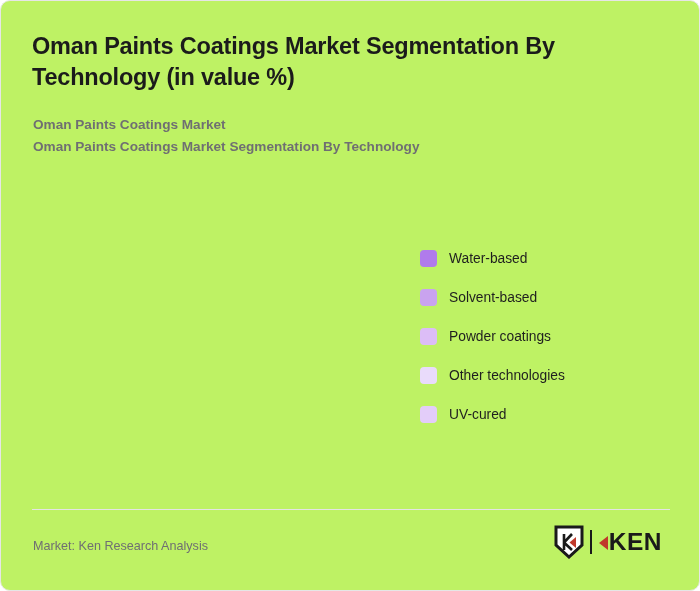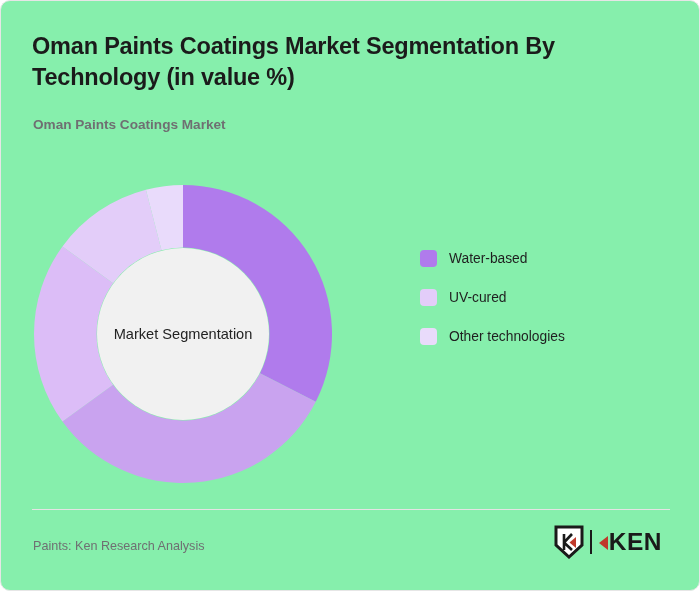--- a/index.html
+++ b/index.html
@@ -8,21 +8,21 @@
     background: #ffffff;
   }
   body {
     font-family: "Liberation Sans", sans-serif;
   }
   .card {
     position: relative;
     width: 700px;
     height: 591px;
     box-sizing: border-box;
-    background: #86efac;
+    background: #bef264;
     border: 1px solid #e6e6e6;
     border-radius: 10px;
     overflow: hidden;
   }
   .title {
     position: absolute;
     left: 31px;
     top: 30px;
     width: 600px;
     font-size: 23.5px;
@@ -149,58 +149,54 @@
 </style>
 </head>
 <body>
 
 <div class="card">
 
   <div class="title">Oman Paints Coatings Market Segmentation By Technology (in value %)</div>
 
   <div class="subtitle-block">
     <div class="subtitle">Oman Paints Coatings Market</div>
+    <div class="subtitle">Oman Paints Coatings Market Segmentation By Technology</div>
   </div>
 
   <div class="chart-area">
 
-    <div class="donut-wrap">
-      <svg class="donut-svg" width="300" height="302" viewBox="0 0 300 302">
-        <g id="donut-slices">
-            <path d="M 150 2 A 149 149 0 0 1 282.75997210406683 218.64458446119247 L 227.00078382035875 190.23385898749163 A 86.41999999999999 86.41999999999999 0 0 0 150 64.58000000000001 Z" fill="#b07bec"></path>
-            <path d="M 282.75997210406683 218.64458446119247 A 149 149 0 0 1 29.456467838132852 238.58000259157853 L 80.08475134611706 201.79640150311553 A 86.41999999999999 86.41999999999999 0 0 0 227.00078382035875 190.23385898749163 Z" fill="#c9a3ef"></path>
-            <path d="M 29.456467838132852 238.58000259157853 A 149 149 0 0 1 29.45646783813281 63.41999740842152 L 80.08475134611705 100.2035984968845 A 86.41999999999999 86.41999999999999 0 0 0 80.08475134611706 201.79640150311553 Z" fill="#dcbdf7"></path>
-            <path d="M 29.45646783813281 63.41999740842152 A 149 149 0 0 1 112.94520681243668 6.681108991833952 L 128.50821995121328 67.2950432152637 A 86.41999999999999 86.41999999999999 0 0 0 80.08475134611705 100.2035984968845 Z" fill="#e3cdf9"></path>
-            <path d="M 112.94520681243668 6.681108991833952 A 149 149 0 0 1 149.99999999999997 2 L 149.99999999999997 64.58000000000001 A 86.41999999999999 86.41999999999999 0 0 0 128.50821995121328 67.2950432152637 Z" fill="#e9dbfb"></path>
-          </g>
-        <circle id="donut-hole" cx="150" cy="151" r="86" fill="#f1f1f1"></circle>
-        <text id="donut-center-text" class="center-label" x="150" y="156" text-anchor="middle">Market Segmentation</text>
-      </svg>
-    </div>
 
     <div class="legend" id="legend">
         <div class="legend-item">
           <span class="legend-swatch" style="background: rgb(176, 123, 236);"></span>
           <span class="legend-label">Water-based</span>
         </div>
         <div class="legend-item">
+          <span class="legend-swatch" style="background: rgb(201, 163, 239);"></span>
+          <span class="legend-label">Solvent-based</span>
+        </div>
+        <div class="legend-item">
+          <span class="legend-swatch" style="background: rgb(220, 189, 247);"></span>
+          <span class="legend-label">Powder coatings</span>
+        </div>
+        <div class="legend-item">
+          <span class="legend-swatch" style="background: rgb(233, 219, 251);"></span>
+          <span class="legend-label">Other technologies</span>
+        </div>
+        <div class="legend-item">
           <span class="legend-swatch" style="background: rgb(227, 205, 249);"></span>
           <span class="legend-label">UV-cured</span>
         </div>
-        <div class="legend-item">
-          <span class="legend-swatch" style="background: rgb(233, 219, 251);"></span>
-          <span class="legend-label">Other technologies</span>
-        </div>
       </div>
 
   </div>
 
   <div class="divider"></div>
 
-  <div class="source">Paints: Ken Research Analysis</div>
+  <div class="source">Market: Ken Research Analysis</div>
 
   <div class="logo">
     <svg class="logo-mark" viewBox="0 0 30 34">
       <path d="M2 2 H28 V20 L15 32 L2 20 Z" fill="#ffffff" stroke="#1a1a1a" stroke-width="3"></path>
       <path d="M10 9 V25 M10 17.5 L18 9 M10 17.5 L18 25" stroke="#1a1a1a" stroke-width="2.6" fill="none"></path>
       <path d="M22 12 L22 23 L15.5 17.5 Z" fill="#c0392b"></path>
     </svg>
     <div class="logo-bar"></div>
     <div class="logo-text">
       <span class="logo-tri"></span>

